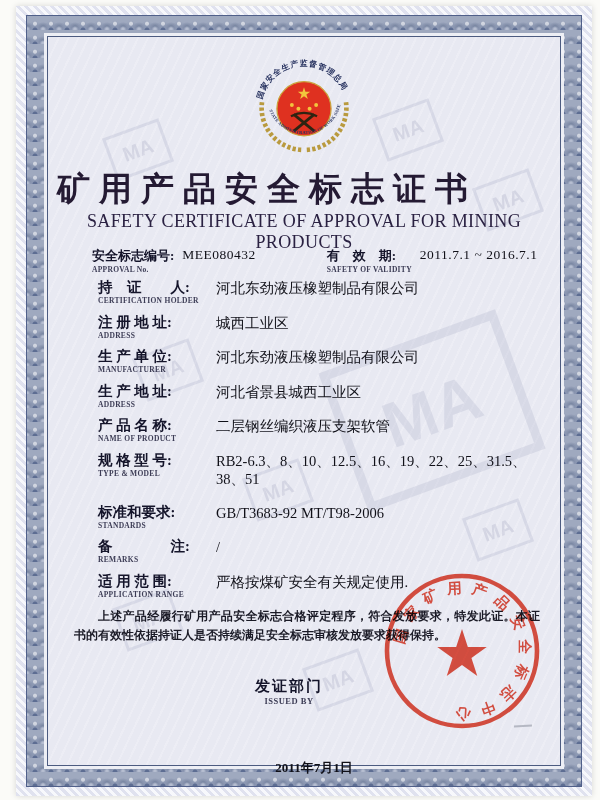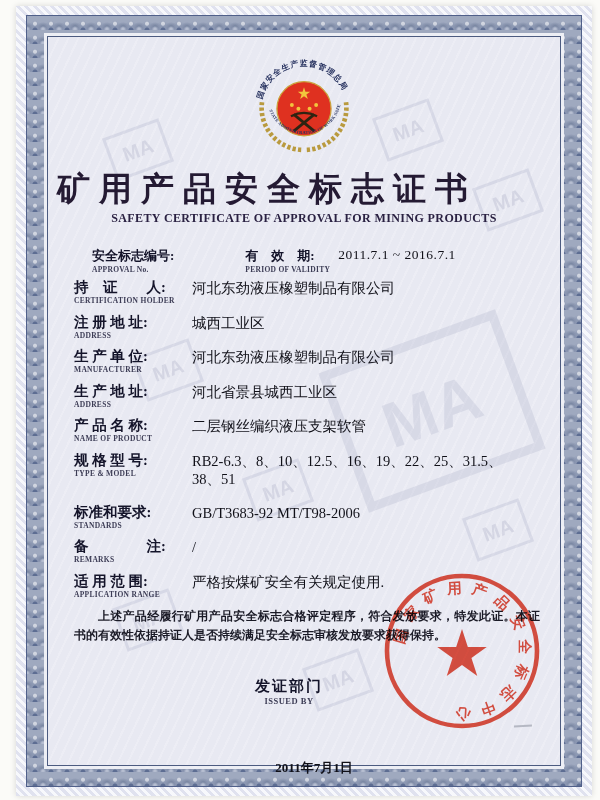--- a/index.html
+++ b/index.html
@@ -48,34 +48,34 @@
     border-color:rgba(150,155,185,.20);color:rgba(150,155,185,.20);}
   
   .emblem{position:absolute;left:50%;top:12px;transform:translateX(-50%);width:118px;height:112px;}
   
   .title{
     position:absolute;left:0;right:0;top:130px;
     font-size:33px;font-weight:bold;color:#241a33;letter-spacing:9px;white-space:nowrap;text-indent:9px;
   }
   .subtitle{
     position:absolute;left:0;right:0;top:174px;text-align:center;
-    font-size:12px;font-weight:bold;color:#2a2142;letter-spacing:.4px;
+    font-size:18px;font-weight:normal;color:#2a2142;letter-spacing:.4px;
   }
   
   .approval{
     position:absolute;left:44px;top:210px;right:18px;
     display:flex;align-items:center;font-size:13px;color:#14142a;
   }
   .approval .lbl{font-weight:bold;}
   .approval .en{font-size:7.5px;letter-spacing:.3px;color:#3c3c55;font-weight:bold;}
   .approval .val{margin-left:8px;font-size:13.5px;color:#101018;letter-spacing:.5px;}
   .approval .g2{margin-left:71px;display:flex;}
   .approval .g1{display:flex;}
   
-  .rows{position:absolute;left:26px;top:242px;width:462px;}
+  .rows{position:absolute;left:50px;top:242px;width:462px;}
   .row{display:flex;align-items:flex-start;margin-bottom:8.5px;}
   .row .lbl{width:118px;flex:none;}
   .row .cn{font-size:14.5px;font-weight:bold;color:#14142a;line-height:17px;white-space:nowrap;}
   .row .en{font-size:7.5px;font-weight:bold;letter-spacing:.3px;color:#3c3c55;line-height:9px;}
   .row .val{font-size:14.5px;color:#101018;line-height:18px;padding-top:0;}
   .row.gap{margin-top:16px;}
   
   .statement{
     position:absolute;left:26px;top:570px;width:466px;
     font-size:12px;line-height:1.62;color:#1a1a26;font-weight:bold;
@@ -135,25 +135,26 @@
 
       <div class="title">矿用产品安全标志证书</div>
       <div class="subtitle">SAFETY CERTIFICATE OF APPROVAL FOR MINING PRODUCTS</div>
 
       <div class="approval">
         <div class="g1">
           <div>
             <div class="lbl">安全标志编号:</div>
             <div class="en">APPROVAL No.</div>
           </div>
+          <div class="val">MEE080432</div>
         </div>
         <div class="g2">
           <div>
             <div class="lbl">有　效　期:</div>
-            <div class="en">PERIOD OF VALIDITY</div>
+            <div class="en">SAFETY OF VALIDITY</div>
           </div>
           <div class="val">2011.7.1 ~ 2016.7.1</div>
         </div>
       </div>
 
       <div class="rows">
         <div class="row">
           <div class="lbl">
               <div class="cn">持　证　　人:</div>
               <div class="en">CERTIFICATION HOLDER</div>

